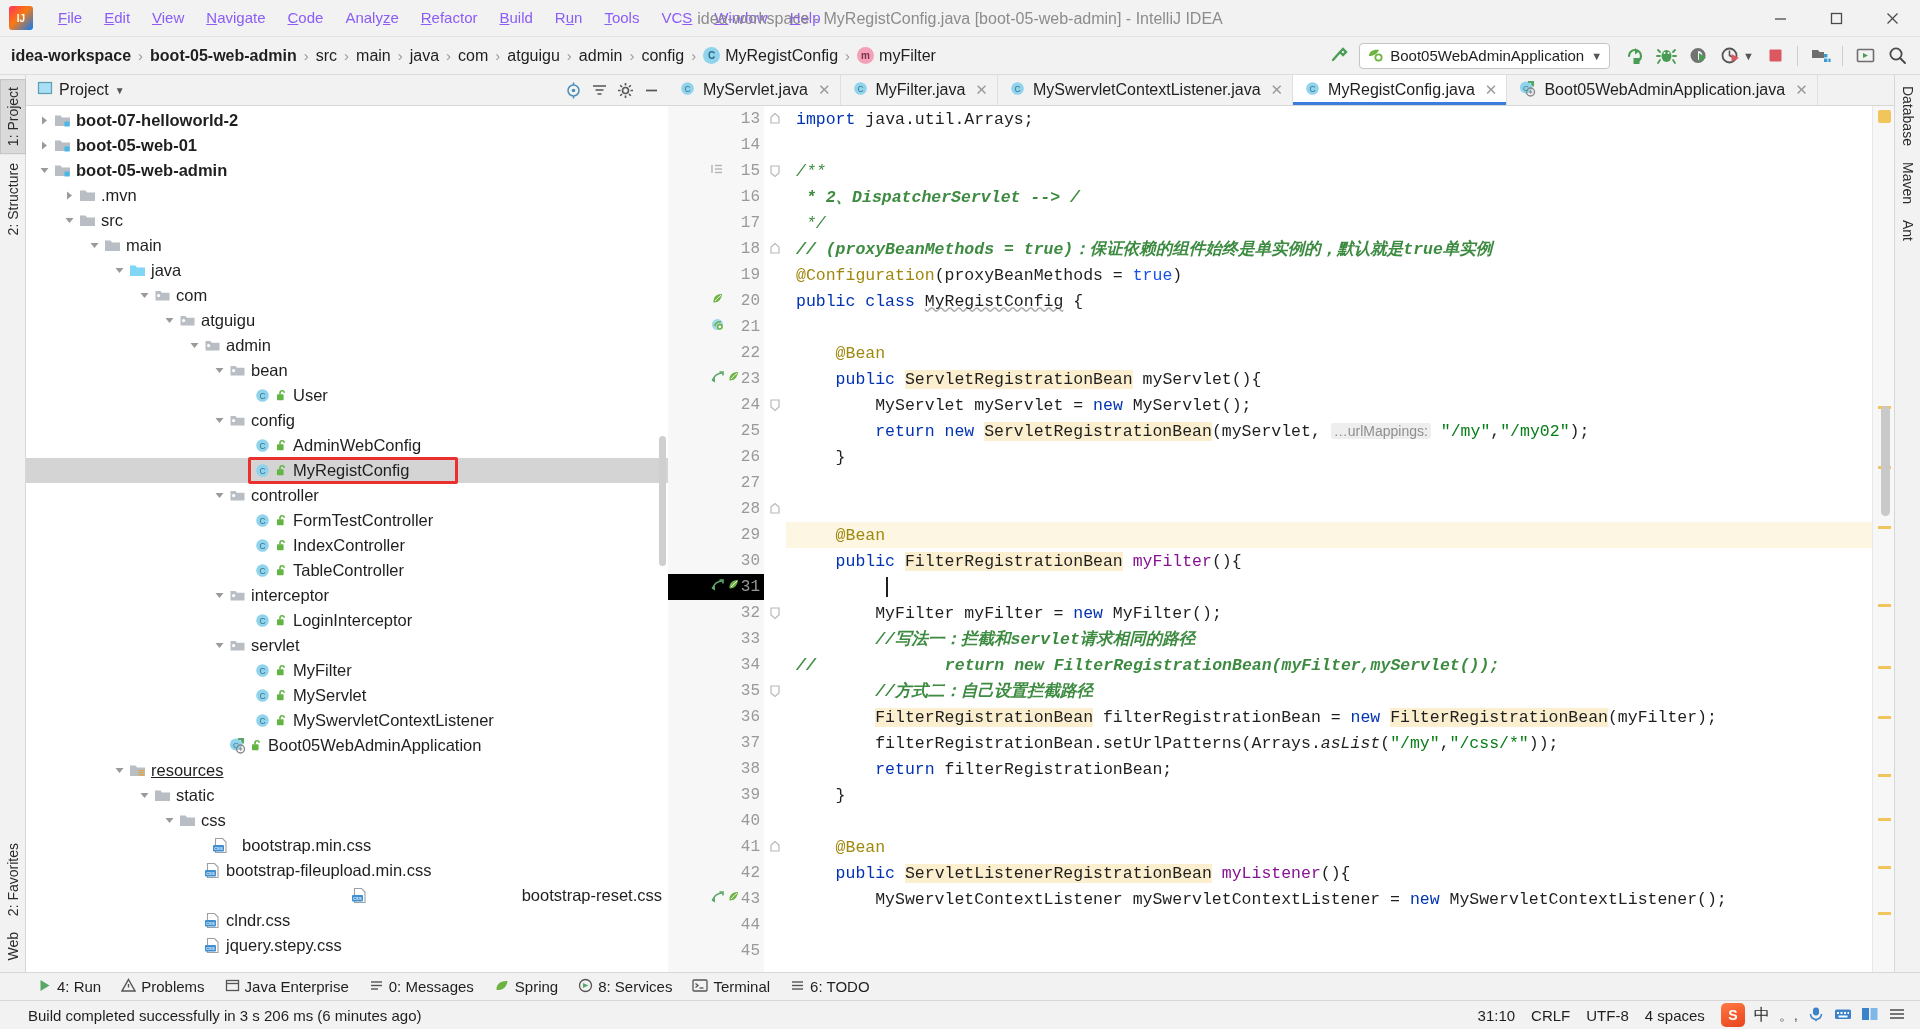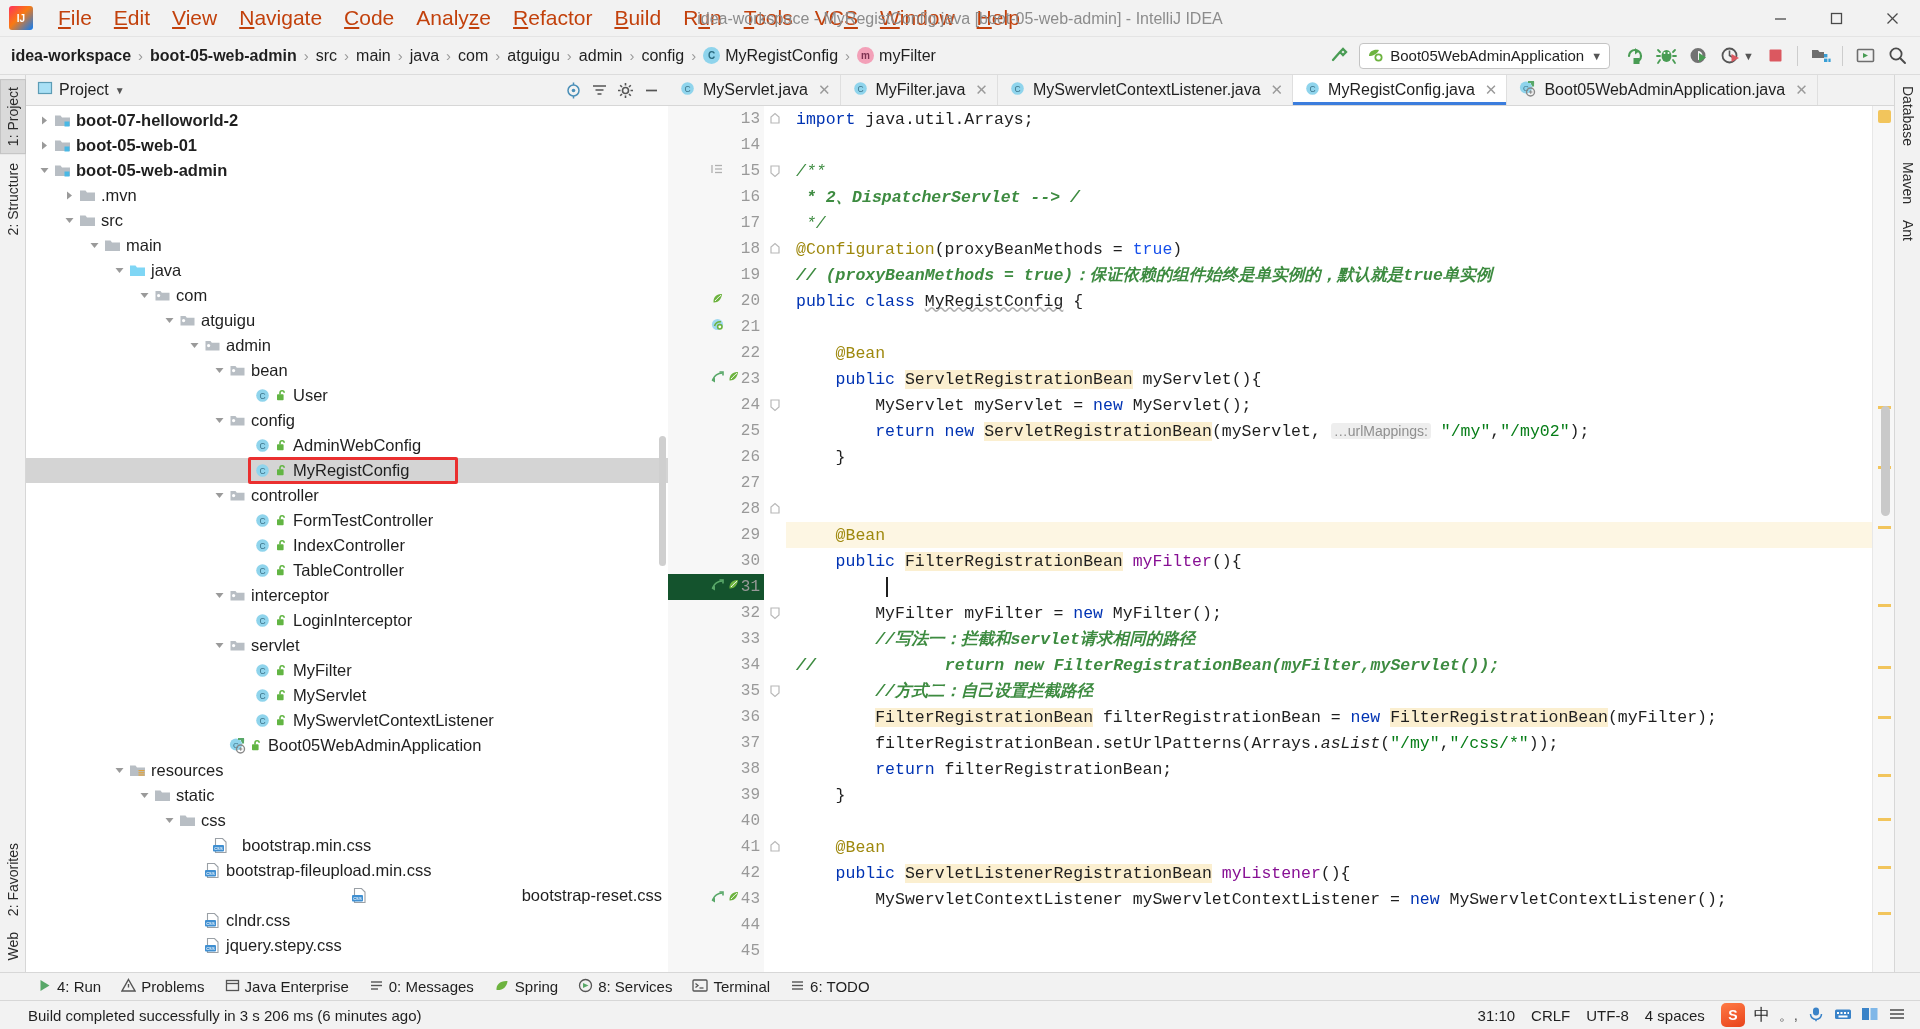--- a/index.html
+++ b/index.html
@@ -28,21 +28,21 @@
     background: linear-gradient(135deg, #fe315d 0%, #f97a12 45%, #087cfa 100%);
     position: relative; flex: 0 0 24px;
   }
   .ij-logo::after {
     content: "IJ"; position: absolute; left: 0; right: 0; top: 50%;
     transform: translateY(-50%);
     text-align: center; font-size: 10px; font-weight: bold; color: #fff;
     font-family: "Liberation Sans", sans-serif;
   }
   .menu-item {
-    padding: 3px 11px; font-size: 21px; color: #c2410c; cursor: default;
+    padding: 3px 11px; font-size: 15px; color: #8b5cf6; cursor: default;
     white-space: nowrap; line-height: 22px;
   }
   .menu-item .mn { text-decoration: underline; }
   .win-title {
     position: absolute; left: 0; right: 0; text-align: center;
     font-size: 16px; color: #8c8c8c; pointer-events: none; line-height: 37px;
   }
   .win-ctrl { margin-left: auto; display: flex; align-items: center; height: 100%; z-index: 2; }
   .win-btn {
     width: 56px; height: 37px; display: flex; align-items: center; justify-content: center;
@@ -146,21 +146,21 @@
 
   .codearea { flex: 1 1 auto; display: flex; min-height: 0; position: relative; background: #fff; overflow: hidden; }
   .gutter {
     flex: 0 0 96px; width: 96px; background: #f7f7f7; position: relative;
     border-right: 0; font-family: "Liberation Mono", monospace;
   }
   .gline {
     height: 26px; display: flex; align-items: center; justify-content: flex-end;
     font-size: 16px; color: #999999; padding-right: 4px; position: relative;
   }
-  .gline.hl { background: #14532d; }
+  .gline.hl { background: #000000; }
   .gmarks { position: absolute; left: 42px; width: 52px; height: 26px; display: flex; align-items: center; gap: 1px; }
   .code {
     flex: 1 1 auto; position: relative; font-family: "Liberation Mono", monospace;
     font-size: 16.5px; overflow: hidden; background: #fff;
   }
   .cline { height: 26px; display: flex; align-items: center; white-space: pre; padding-left: 10px; }
   .cline.hl { background: #fdf6e3; }
   .foldcol { flex: 0 0 22px; width: 22px; position: relative; background: #fff; }
   .fline { height: 26px; display: flex; align-items: center; justify-content: center; }
 
@@ -830,21 +830,21 @@
               </svg>
             </span>
             <span class="lockbadge">
               <svg width="12" height="13" viewBox="0 0 12 13">
                 <path d="M4 5.5 V3.8 A2.1 2.1 0 0 1 8.2 3.8" fill="none" stroke="#62b543" stroke-width="1.6"></path>
                 <rect x="1" y="5.3" width="6.6" height="6" rx="0.8" fill="#62b543"></rect>
               </svg>
             </span>
             <span class="tlabel">Boot05WebAdminApplication</span>
           </div>
-          <div class="trow" style="padding-left: 85px;">
+          <div class="trow" style="padding-left: 85px; text-decoration: underline;">
             <span class="arrow">
               <svg width="11" height="11" viewBox="0 0 11 11">
                 <path d="M1.5 3 L9.5 3 L5.5 8 Z" fill="#9a9a9a"></path>
               </svg>
             </span>
             <span class="ticon">
               <svg width="17" height="17" viewBox="0 0 17 17">
                 <path d="M1 3.5 H6.5 L8 5.5 H16 V14 H1 Z" fill="#b8bec4"></path>
                 <rect x="9.5" y="8" width="6" height="1.2" fill="#e2a33a"></rect>
                 <rect x="9.5" y="10.2" width="6" height="1.2" fill="#e2a33a"></rect>
@@ -1238,22 +1238,22 @@
             <div class="fline"></div>
             <div class="fline"></div>
             <div class="fline"></div>
           </div>
         <div class="code" id="code">
             <div class="cline"><span class="kw">import</span><span class="ident"> java.util.Arrays;</span></div>
             <div class="cline"></div>
             <div class="cline"><span class="cmt-doc">/**</span></div>
             <div class="cline"><span class="cmt-green"> * 2、DispatcherServlet --&gt; /</span></div>
             <div class="cline"><span class="cmt-doc"> */</span></div>
+            <div class="cline"><span class="cmt-green">// (proxyBeanMethods = true)：保证依赖的组件始终是单实例的，默认就是true单实例</span></div>
             <div class="cline"><span class="anno">@Configuration</span><span class="ident">(proxyBeanMethods = </span><span class="num">true</span><span class="ident">)</span></div>
-            <div class="cline"><span class="cmt-green">// (proxyBeanMethods = true)：保证依赖的组件始终是单实例的，默认就是true单实例</span></div>
             <div class="cline"><span class="kw">public </span><span class="kw">class </span><span class="squiggle">MyRegistConfig</span><span class="ident"> {</span></div>
             <div class="cline"></div>
             <div class="cline"><span class="ident">    </span><span class="anno">@Bean</span></div>
             <div class="cline"><span class="ident">    </span><span class="kw">public </span><span class="hlbean">ServletRegistrationBean</span><span class="ident"> mySer</span><span class="ident">vlet(){</span></div>
             <div class="cline"><span class="ident">        MySer</span><span class="ident">vlet mySer</span><span class="ident">vlet = </span><span class="kw">new </span><span class="ident">MySer</span><span class="ident">vlet();</span></div>
             <div class="cline"><span class="ident">        </span><span class="kw">return </span><span class="kw">new </span><span class="hlbean">ServletRegistrationBean</span><span class="ident">(mySer</span><span class="ident">vlet, </span><span class="param-hint">…urlMappings:</span><span class="ident"> </span><span class="str">"/my"</span><span class="ident">,</span><span class="str">"/my02"</span><span class="ident">);</span></div>
             <div class="cline"><span class="ident">    }</span></div>
             <div class="cline"></div>
             <div class="cline"></div>
             <div class="cline hl"><span class="ident">    </span><span class="anno">@Bean</span></div>

